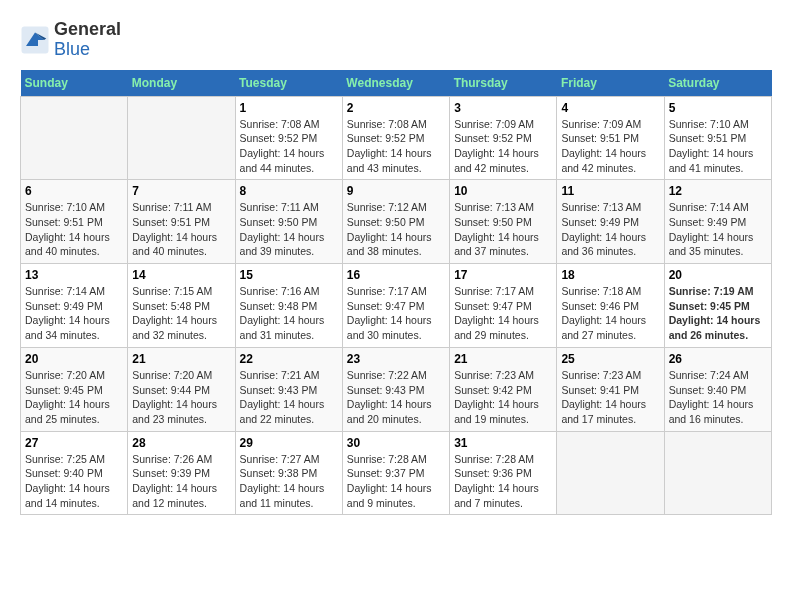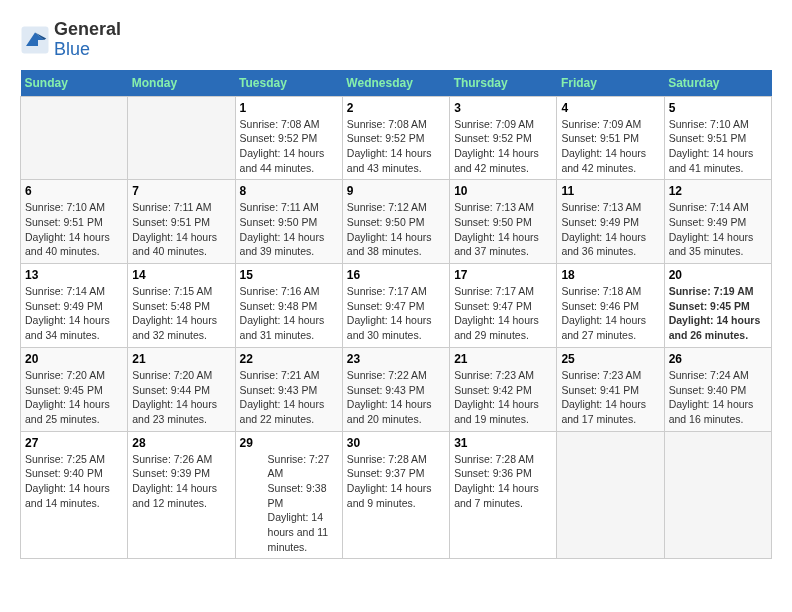--- a/index.html
+++ b/index.html
@@ -292,21 +292,21 @@
 Daylight: 14 hours and 14 minutes.</div>
         </td>
         <td>
           <div class="day-num">28</div>
           <div class="cell-content" style="white-space: pre-line;">Sunrise: 7:26 AM
 Sunset: 9:39 PM
 Daylight: 14 hours and 12 minutes.</div>
         </td>
         <td>
           <div class="day-num">29</div>
-          <div class="cell-content" style="white-space: pre-line; margin-left: 28px;">Sunrise: 7:27 AM
+          <div class="cell-content" style="white-space: pre-line;">Sunrise: 7:27 AM
 Sunset: 9:38 PM
 Daylight: 14 hours and 11 minutes.</div>
         </td>
         <td>
           <div class="day-num">30</div>
           <div class="cell-content" style="white-space: pre-line;">Sunrise: 7:28 AM
 Sunset: 9:37 PM
 Daylight: 14 hours and 9 minutes.</div>
         </td>
         <td>

